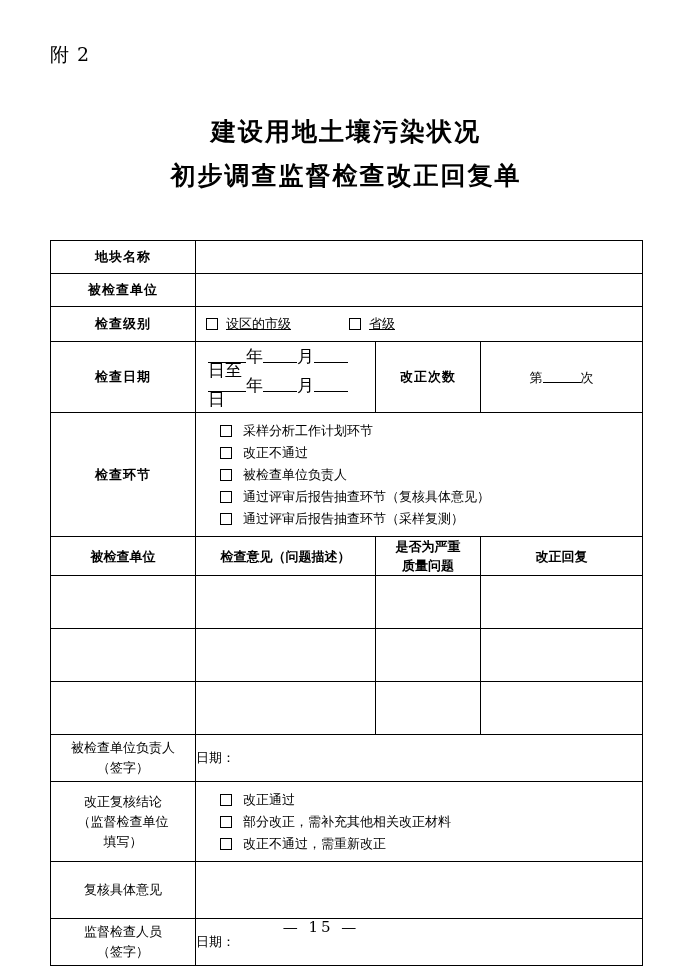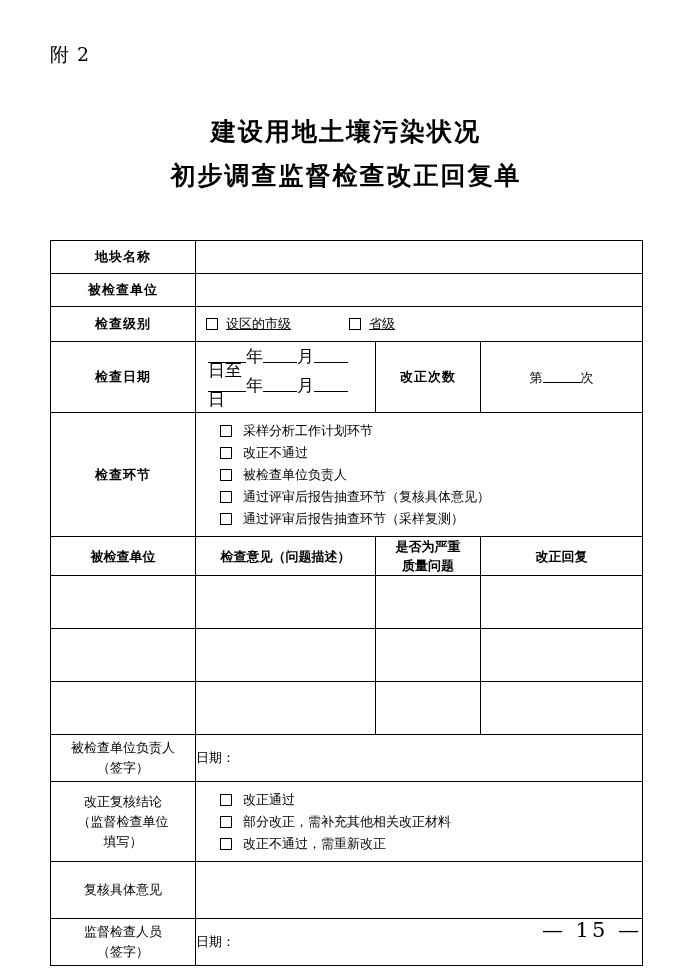--- a/index.html
+++ b/index.html
@@ -143,23 +143,23 @@
   }
   .date-label {
     padding: 6px 10px;
     font-size: 13px;
   }
   .page-num {
     position: absolute;
     left: 0;
     top: 918px;
     width: 642px;
-    text-align: right;
+    text-align: center;
     font-family: "DejaVu Serif", "Liberation Serif", serif;
-    font-size: 21px;
+    font-size: 15px;
     letter-spacing: 3px;
   }
 </style>
 </head>
 <body>
 
 <div class="page">
 
   <div class="attach-label">附 2</div>
 

